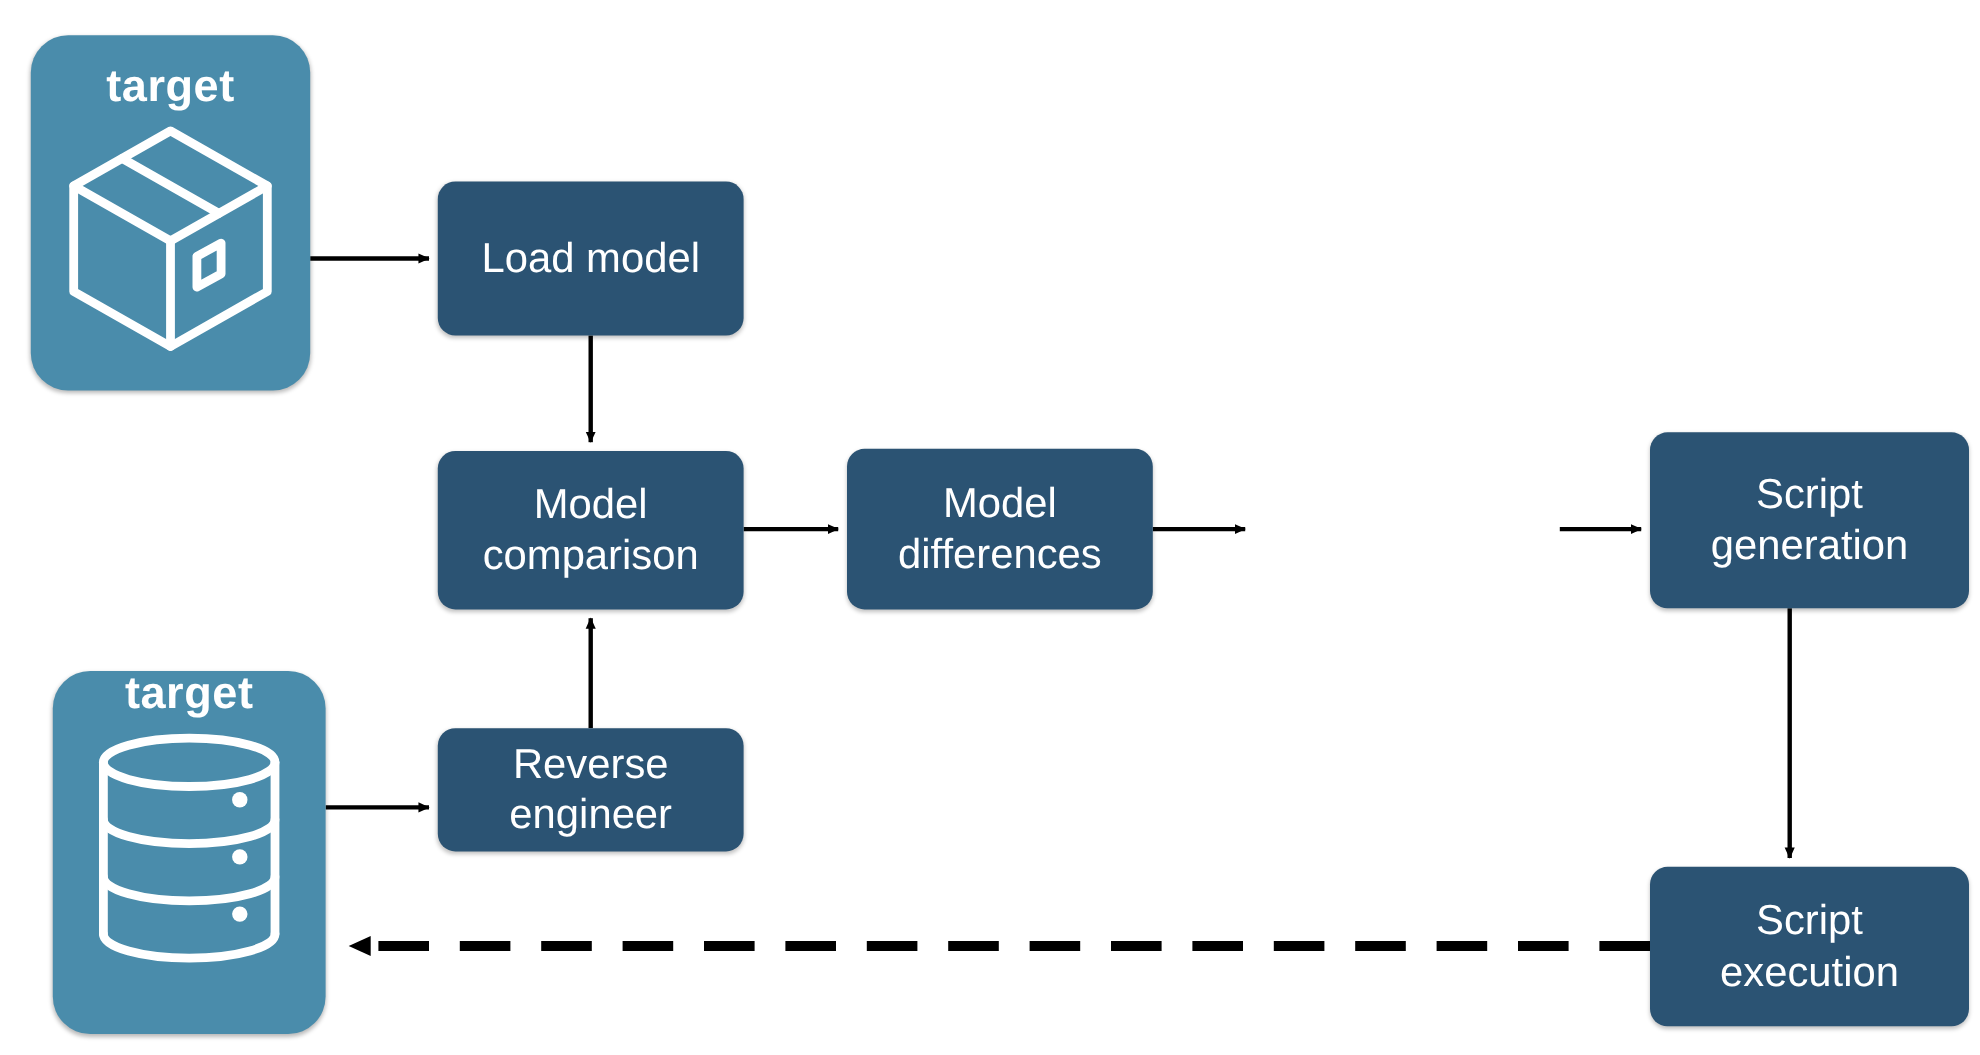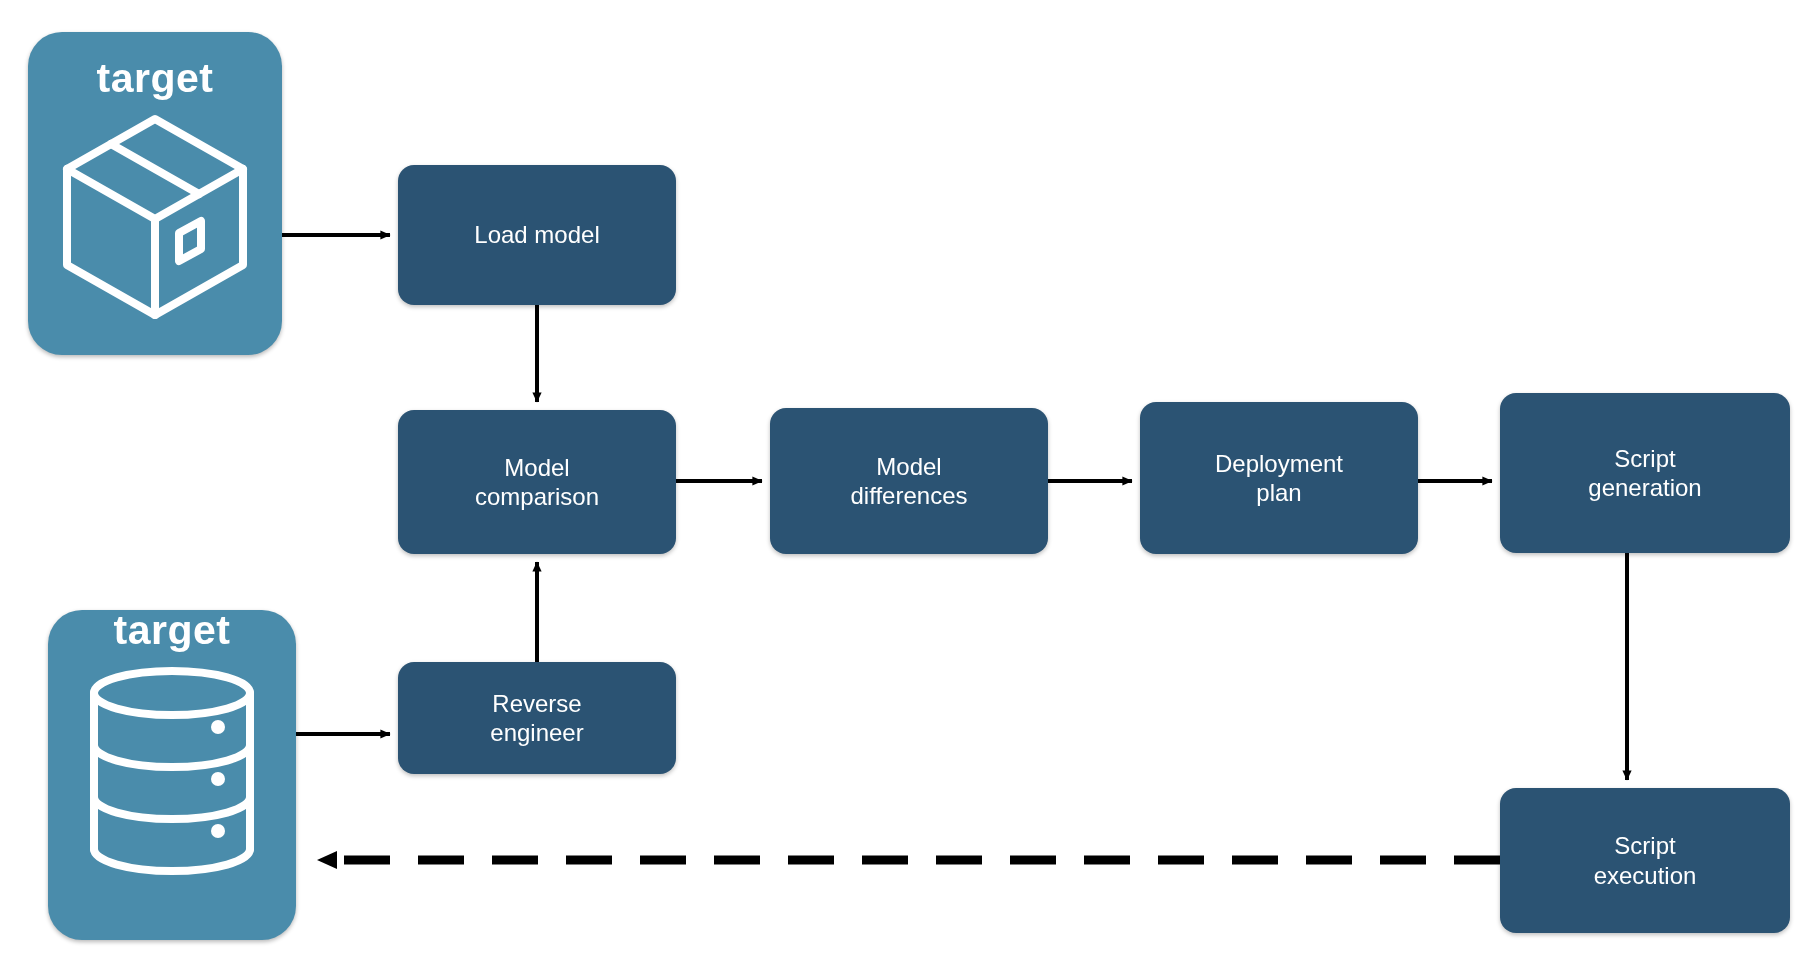--- a/index.html
+++ b/index.html
@@ -41,21 +41,21 @@
   .process-node {
     position: absolute;
     border-radius: 16px;
     background: var(--accent-dark, #2b5373);
     box-shadow: 0 2px 4px rgba(0,0,0,0.25);
     display: flex;
     align-items: center;
     justify-content: center;
     text-align: center;
     color: #ffffff;
-    font-size: 24px;
+    font-size: 38px;
     line-height: 1.22;
     padding: 4px 10px;
     box-sizing: border-box;
   }
   .process-node-label {
     display: block;
     white-space: pre-line;
   }
   .edge-layer {
     position: absolute;
@@ -153,24 +153,20 @@
   <div class="process-node" style="--accent-dark:#2b5373; left:398px; top:662px; width:278px; height:112px;">
     <span class="process-node-label">Reverse
 engineer</span>
   </div>
 
   <div class="process-node" style="--accent-dark:#2b5373; left:770px; top:408px; width:278px; height:146px;">
     <span class="process-node-label">Model
 differences</span>
   </div>
 
-  <div class="process-node" style="--accent-dark:#2b5373; left:1140px; top:402px; width:278px; height:152px;">
-    <span class="process-node-label">Deployment
-plan</span>
-  </div>
 
   <div class="process-node" style="--accent-dark:#2b5373; left:1500px; top:393px; width:290px; height:160px;">
     <span class="process-node-label">Script
 generation</span>
   </div>
 
   <div class="process-node" style="--accent-dark:#2b5373; left:1500px; top:788px; width:290px; height:145px;">
     <span class="process-node-label">Script
 execution</span>
   </div>

